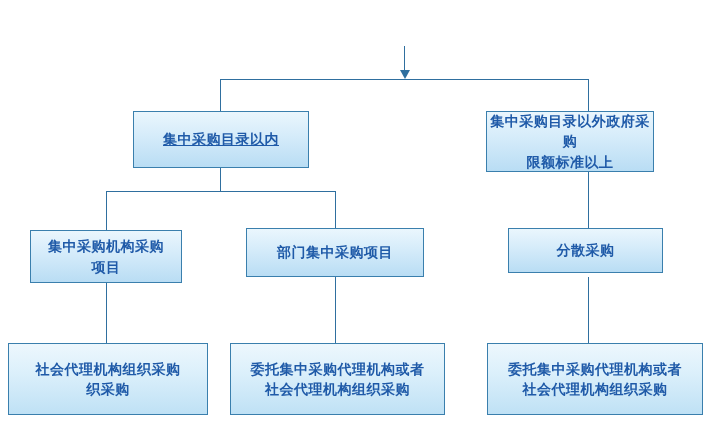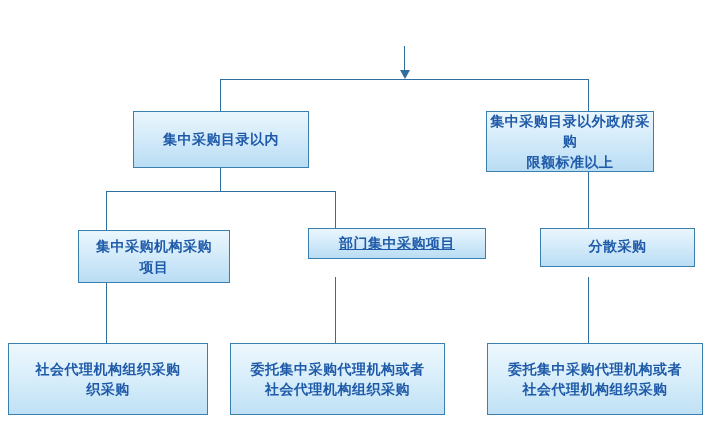--- a/index.html
+++ b/index.html
@@ -35,21 +35,20 @@
   }
   .node.level0 {
     border-color: #2e6d9e;
     background: linear-gradient(to bottom, #e7f5fd 0%, #cfe8f9 45%, #a9d4f0 100%);
   }
   .node.level1 {
     border-color: #3a7fad;
   }
   .node.level2 {
     border-color: #3a7fad;
-    margin-left: 48px;
   }
   .node.level3 {
     border-color: #3a7fad;
     background: linear-gradient(to bottom, #edf7fd 0%, #dcf0fb 40%, #bfe1f5 100%);
   }
   .connector {
     position: absolute;
     background: #2f6f9f;
   }
   .connector.v { width: 1px; }
@@ -80,31 +79,31 @@
   <div class="connector v" style="left:106px; top:191px; height:39px;"></div>
   <div class="connector v" style="left:335px; top:191px; height:39px;"></div>
 
   <div class="connector v" style="left:588px; top:172px; height:56px;"></div>
 
   <div class="connector v" style="left:106px; top:283px; height:60px;"></div>
   <div class="connector v" style="left:335px; top:277px; height:66px;"></div>
   <div class="connector v" style="left:588px; top:277px; height:66px;"></div>
 
 
-  <div class="node level1" style="left:133px; top:111px; width:176px; height:57px;">集中采购目录以内</div>
+  <div class="node level1" style="left:133px; top:111px; width:176px; height:57px;text-decoration:underline;">集中采购目录以内</div>
 
   <div class="node level1" style="left:486px; top:111px; width:168px; height:61px;">集中采购目录以外政府采购
 限额标准以上</div>
 
   <div class="node level2" style="left:30px; top:230px; width:152px; height:53px;">集中采购机构采购
 项目</div>
 
-  <div class="node level2" style="left:260px; top:228px; width:178px; height:31px;text-decoration:underline;">部门集中采购项目</div>
+  <div class="node level2" style="left:246px; top:228px; width:178px; height:49px;">部门集中采购项目</div>
 
-  <div class="node level2" style="left:492px; top:228px; width:155px; height:39px;font-family:Liberation Mono, monospace;">分散采购</div>
+  <div class="node level2" style="left:508px; top:228px; width:155px; height:45px;">分散采购</div>
 
   <div class="node level3" style="left:8px; top:343px; width:200px; height:72px;">社会代理机构组织采购
 织采购</div>
 
   <div class="node level3" style="left:230px; top:343px; width:215px; height:72px;">委托集中采购代理机构或者
 社会代理机构组织采购</div>
 
   <div class="node level3" style="left:487px; top:343px; width:216px; height:72px;">委托集中采购代理机构或者
 社会代理机构组织采购</div>
 

